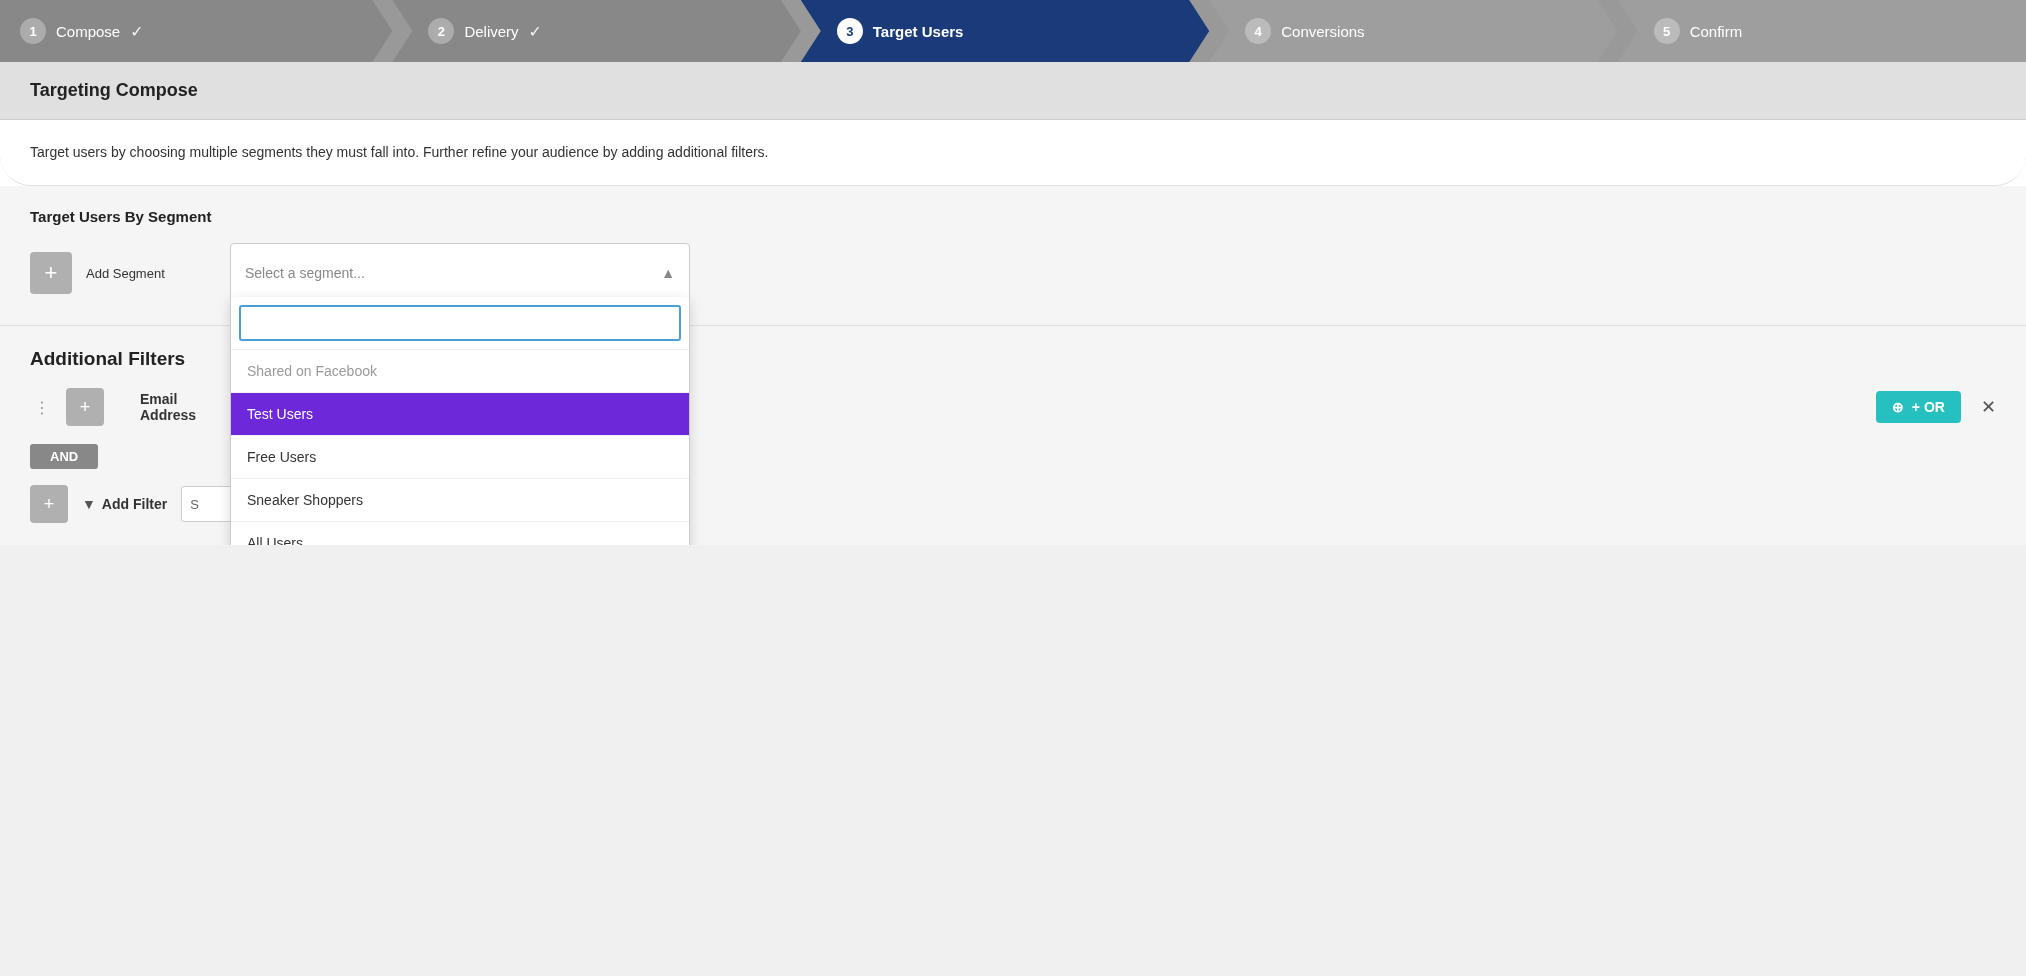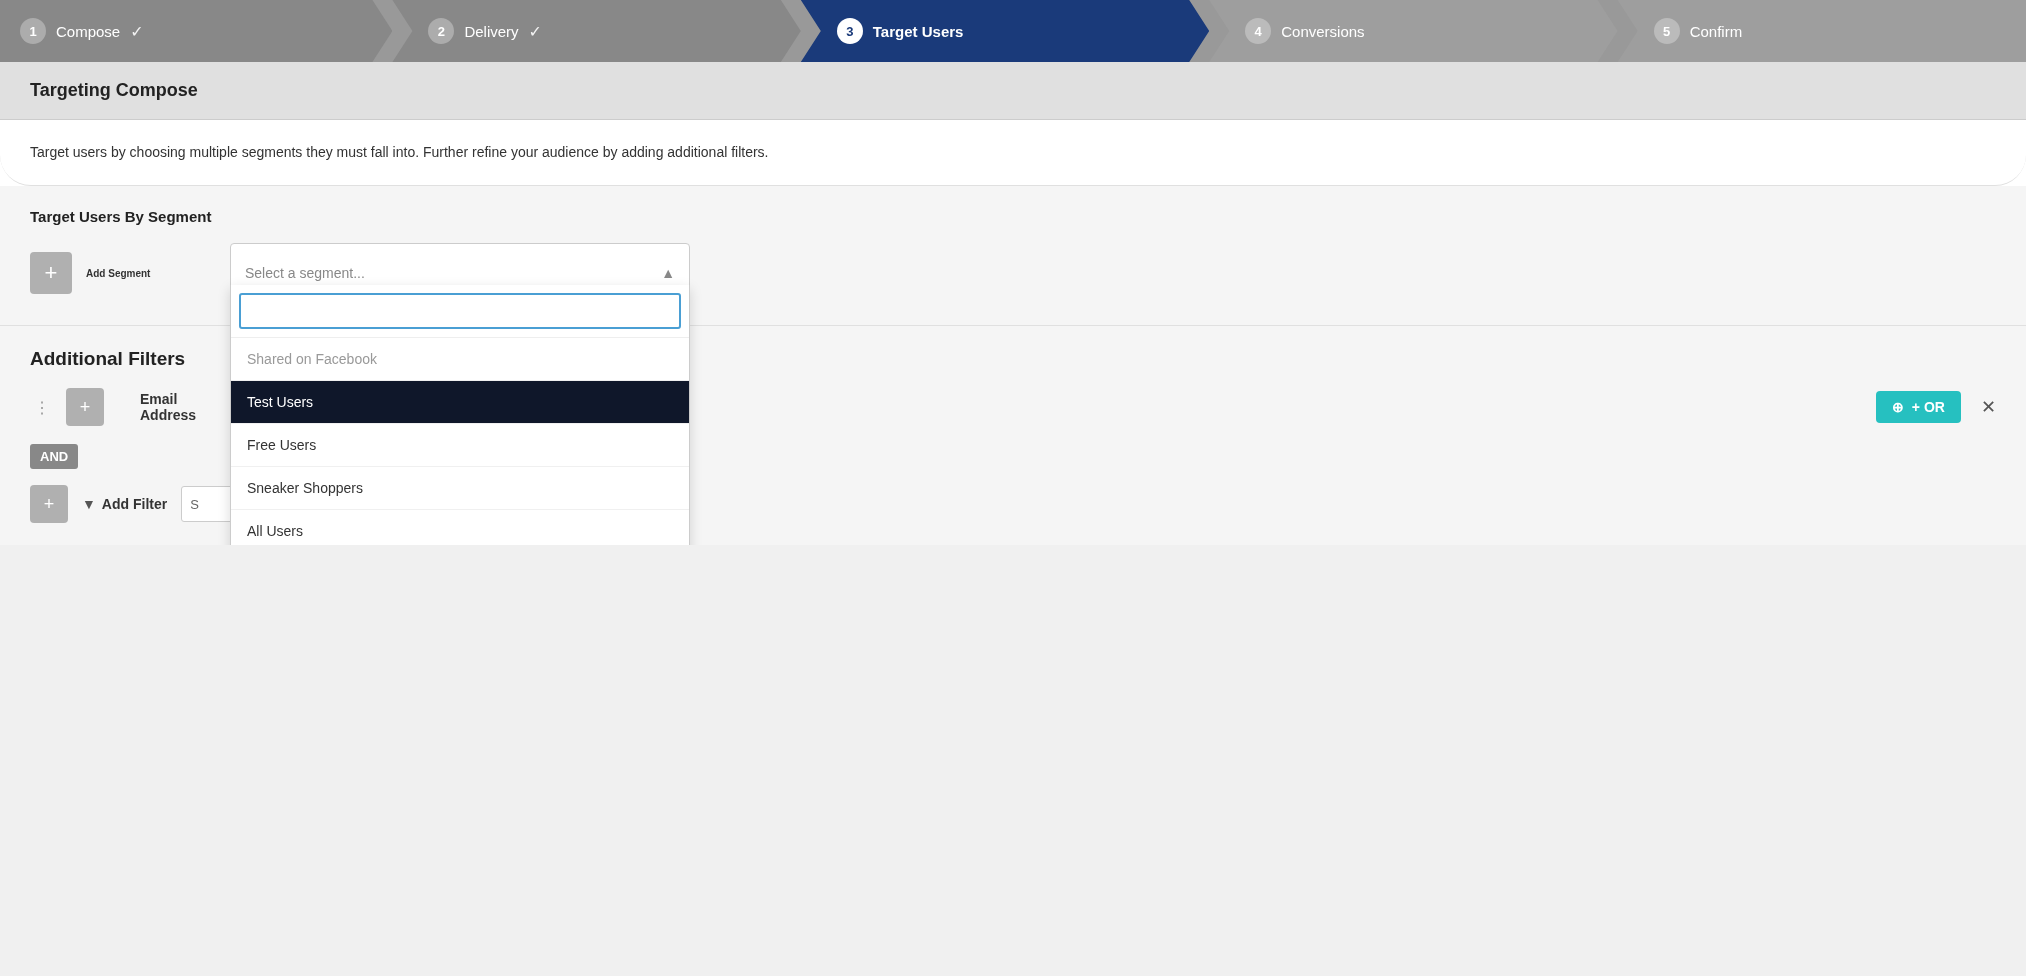--- a/index.html
+++ b/index.html
@@ -95,22 +95,22 @@
       background: #b0b0b0;
       border-radius: 4px;
       display: flex; align-items: center; justify-content: center;
       color: #fff;
       font-size: 22px;
       cursor: pointer;
       flex-shrink: 0;
     }
 
     .add-segment-label {
-      font-size: 10px;
-      font-weight: 700;
+      font-size: 13px;
+      font-weight: 400;
       color: #333;
       width: 130px;
       flex-shrink: 0;
     }
 
     .select-wrapper {
       position: relative;
       width: 460px;
     }
 
@@ -124,21 +124,21 @@
       display: flex;
       align-items: center;
       justify-content: space-between;
       cursor: pointer;
       font-size: 14px;
       color: #888;
     }
 
     .dropdown-menu {
       position: absolute;
-      top: 42px;
+      top: 54px;
       left: 0;
       width: 100%;
       background: #fff;
       border: 1px solid #ccc;
       border-top: none;
       z-index: 100;
       box-shadow: 0 4px 12px rgba(0,0,0,0.15);
     }
 
     .dropdown-search {
@@ -156,21 +156,21 @@
       outline: none;
     }
 
     .dropdown-item {
       padding: 13px 16px;
       font-size: 14px;
       color: #333;
       cursor: pointer;
       border-bottom: 1px solid #f0f0f0;
     }
-    .dropdown-item.highlighted { background: #0f172a; color: #fff; }
+    .dropdown-item.highlighted { background: #6d28d9; color: #fff; }
     .dropdown-item.partially-visible {
       color: #999;
     }
 
     .dropdown-scrollbar-area {
       max-height: 280px;
       overflow-y: auto;
       position: relative;
     }
 
@@ -241,21 +241,21 @@
       font-size: 18px;
       color: #555;
       cursor: pointer;
       margin-left: 8px;
     }
 
     .and-badge {
       background: #888;
       color: #fff;
       border-radius: 3px;
-      padding: 5px 10px;
+      padding: 5px 20px;
       font-size: 13px;
       font-weight: 700;
       display: inline-block;
       margin: 8px 0;
     }
 
     .add-filter-row {
       display: flex;
       align-items: center;
       gap: 14px;

